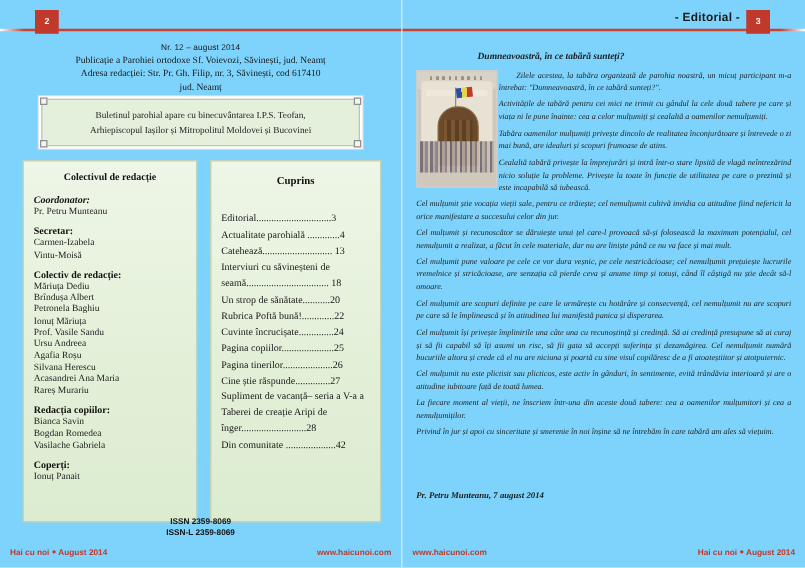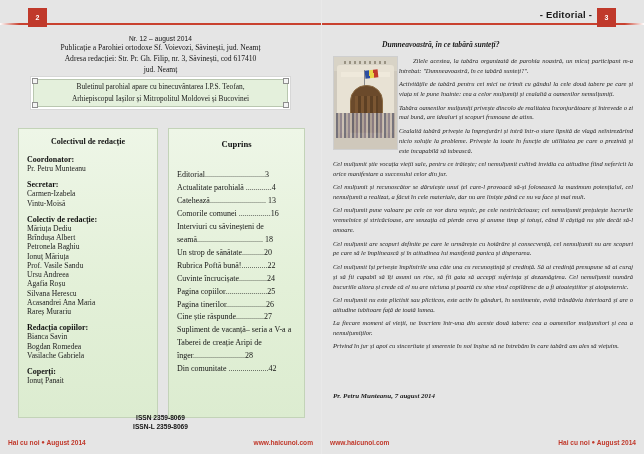--- a/index.html
+++ b/index.html
@@ -3,21 +3,21 @@
 <meta charset="utf-8">
 <style>
   html,body{margin:0;padding:0;}
   body{
     width:644px;height:454px;
     background:#ffffff;
     font-family:"Liberation Serif", serif;
     overflow:hidden;
   }
   .spread{position:relative;width:644px;height:454px;display:flex;}
-  .page{position:relative;width:322px;height:454px;box-sizing:border-box;background:#e5e5e5;}
+  .page{position:relative;width:322px;height:454px;box-sizing:border-box;background:#7dd3fc;}
   .page.left{border-right:1px solid #e9e9e9;}
 
   
   .hdr-rule{
     position:absolute;left:0;right:0;top:23px;height:1.5px;
     background:#c0392b;
   }
   .page.left .hdr-rule{background:linear-gradient(to right,#ffffff 0%, #c9412f 6%, #c9412f 100%);}
   .page.right .hdr-rule{background:linear-gradient(to right,#c9412f 0%, #c9412f 94%, #ffffff 100%);}
 
@@ -42,21 +42,21 @@
   
   .masthead{
     position:absolute;left:14px;right:14px;top:34px;
     text-align:center;color:#151515;
     font-size:7.4px;line-height:1.42;
   }
   .masthead .line1{font-family:"Liberation Sans",sans-serif;font-size:6.6px;letter-spacing:.1px;}
   .masthead .line2,.masthead .line3,.masthead .line4{font-family:"Liberation Serif",serif;font-size:7.6px;}
 
   .blessing{
-    position:absolute;left:33px;right:33px;top:79px;height:28px;
+    position:absolute;left:33px;right:33px;top:79px;height:38px;
     border:1px solid #b9c7b0;
     background:#e4f0dc;
     box-shadow:0 0 0 2px #ffffff, 0 0 0 3px #d7d7d7;
     display:flex;flex-direction:column;align-items:center;justify-content:center;
     box-sizing:border-box;
   }
   .blessing div{font-size:7.4px;color:#1b1b1b;line-height:1.6;text-align:center;}
 
   
   .handle{position:absolute;width:4px;height:4px;border:1px solid #8e8e8e;background:#f4f4f4;}
@@ -75,21 +75,21 @@
   .greenbox.editors{width:140px;}
   .greenbox.toc{flex:1;}
 
   .bx-title{
     text-align:center;font-weight:bold;font-size:8px;color:#111;
     margin:2px 0 9px 0;font-family:"Liberation Serif",serif;
   }
   .toc .bx-title{font-size:8.6px;margin:4px 0 20px 0;}
 
   .role{font-weight:bold;font-size:8px;color:#111;margin-top:7px;}
-  .role.first{margin-top:0;}
+  .role.first{margin-top:0;font-style:italic;}
   .nm{font-size:7.6px;color:#1c1c1c;line-height:1.22;}
 
   .toc-list{font-size:8px;color:#161616;line-height:1.62;}
   .toc-item{display:block;}
   .toc-item .lbl{}
   .toc-item .pg{font-weight:normal;}
 
   
   .issn{
     position:absolute;left:0;right:0;bottom:22px;text-align:center;
@@ -201,21 +201,20 @@
             <div class="nm">Ionuț Panait</div>
           </div>
       </div>
 
       <div class="greenbox toc">
         <div class="bx-title">Cuprins</div>
         <div class="toc-list" id="toc-list">
             <div class="toc-item"><span class="lbl">Editorial</span><span>..............................</span><span class="pg">3</span></div>
             <div class="toc-item"><span class="lbl">Actualitate parohială </span><span>.............</span><span class="pg">4</span></div>
             <div class="toc-item"><span class="lbl">Catehează</span><span>............................</span><span class="pg"> 13</span></div>
-            <div class="toc-item"><span class="lbl">Comorile comunei </span><span>................</span><span class="pg">16</span></div>
             <div class="toc-item"><span class="lbl">Interviuri cu săvineșteni de seamă</span><span>.................................</span><span class="pg"> 18</span></div>
             <div class="toc-item"><span class="lbl">Un strop de sănătate</span><span>...........</span><span class="pg">20</span></div>
             <div class="toc-item"><span class="lbl">Rubrica Poftă bună!</span><span>.............</span><span class="pg">22</span></div>
             <div class="toc-item"><span class="lbl">Cuvinte încrucișate</span><span>..............</span><span class="pg">24</span></div>
             <div class="toc-item"><span class="lbl">Pagina copiilor</span><span>.....................</span><span class="pg">25</span></div>
             <div class="toc-item"><span class="lbl">Pagina tinerilor</span><span>....................</span><span class="pg">26</span></div>
             <div class="toc-item"><span class="lbl">Cine știe răspunde</span><span>..............</span><span class="pg">27</span></div>
             <div class="toc-item"><span class="lbl">Supliment de vacanță– seria a V-a a Taberei de creație Aripi de înger</span><span>..........................</span><span class="pg">28</span></div>
             <div class="toc-item"><span class="lbl">Din comunitate </span><span>....................</span><span class="pg">42</span></div>
           </div>

